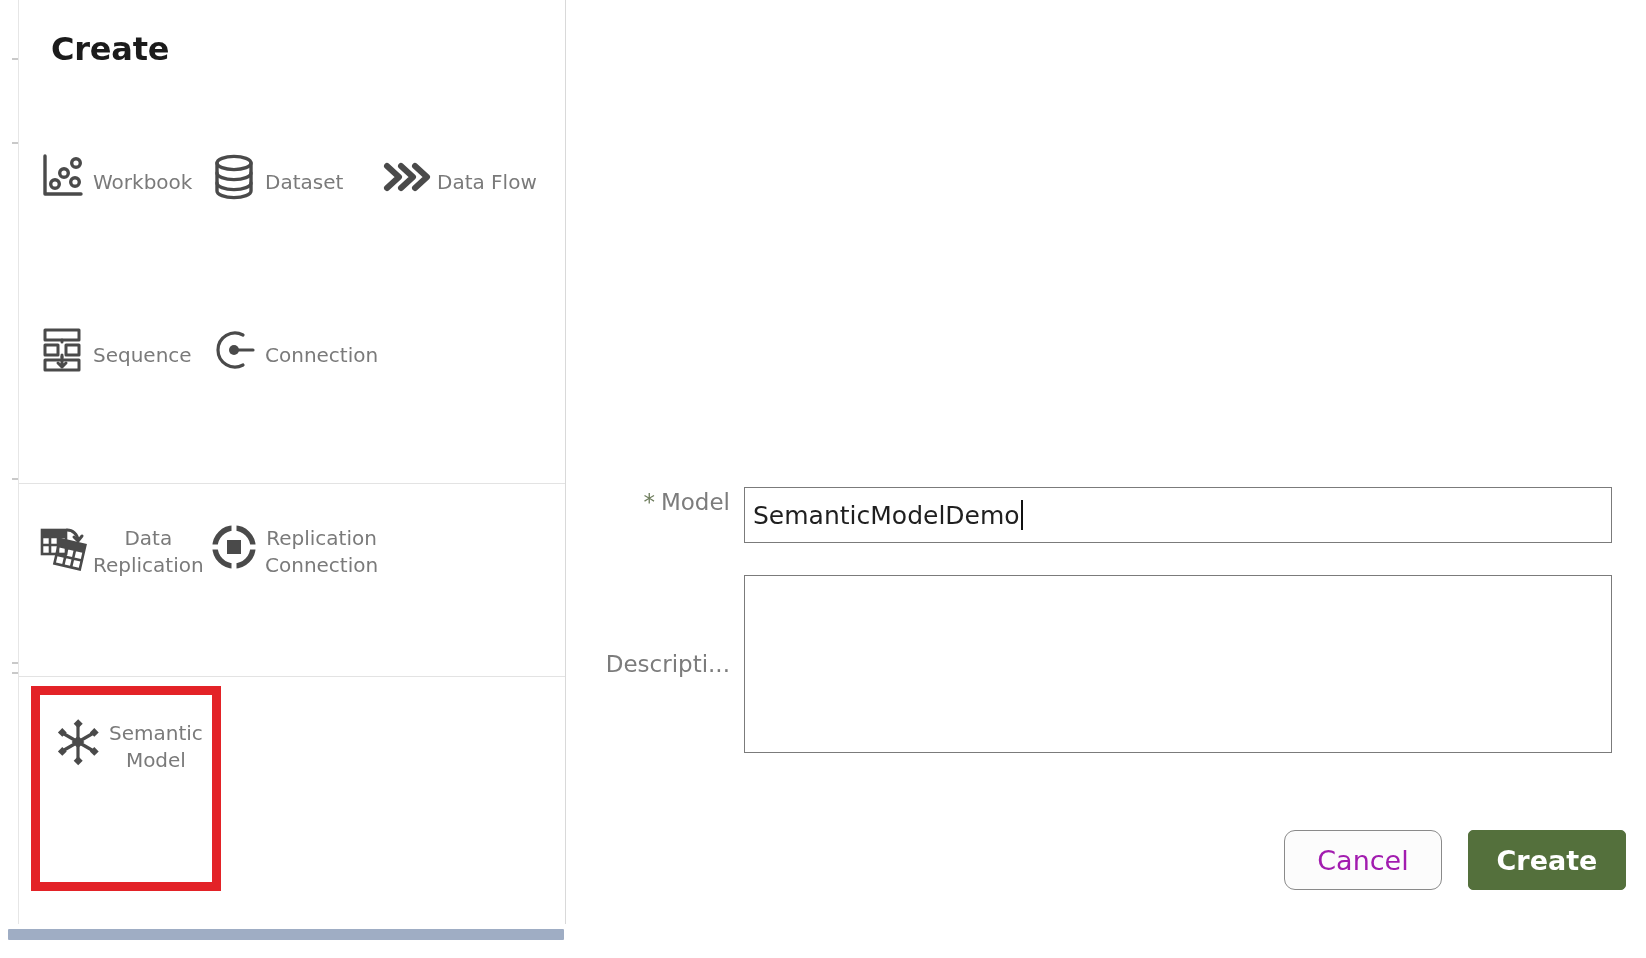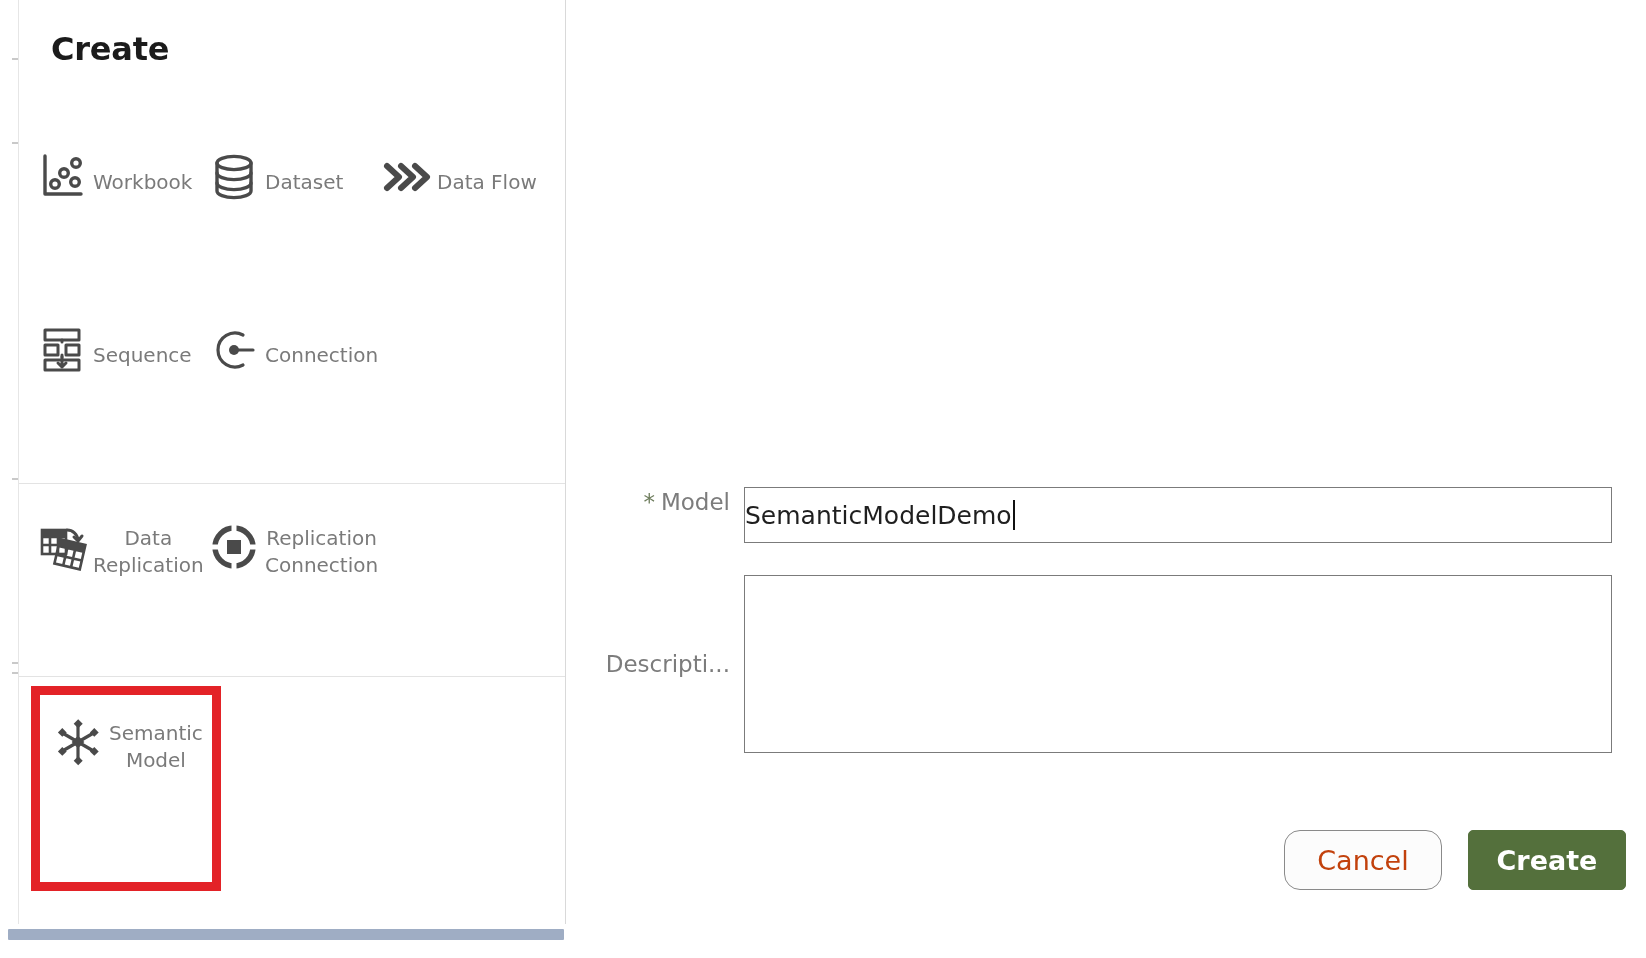--- a/index.html
+++ b/index.html
@@ -161,21 +161,21 @@
   }
 
   #name-input {
     width: 868px;
     height: 56px;
     border: 1px solid #7b7b7b;
     background: #ffffff;
     box-sizing: border-box;
     font-size: 25px;
     color: #1f1f1f;
-    padding: 0 0;
+    padding: 0 8px;
     display: flex;
     align-items: center;
     font-family: "DejaVu Sans", sans-serif;
     position: relative;
   }
   #name-input .caret {
     display: inline-block;
     width: 2px;
     height: 30px;
     background: #111;
@@ -212,22 +212,22 @@
     box-sizing: border-box;
     display: flex;
     align-items: center;
     justify-content: center;
   }
   #cancel-button {
     width: 158px;
     height: 60px;
     background: #fcfcfc;
     border: 1px solid #8a8a8a;
-    border-radius: 16px;
-    color: #c2410c;
+    border-radius: 11px;
+    color: #a21caf;
   }
   #create-button {
     width: 158px;
     height: 60px;
     background: #54703c;
     border: 1px solid #54703c;
     border-radius: 5px;
     color: #ffffff;
     font-weight: bold;
   }

